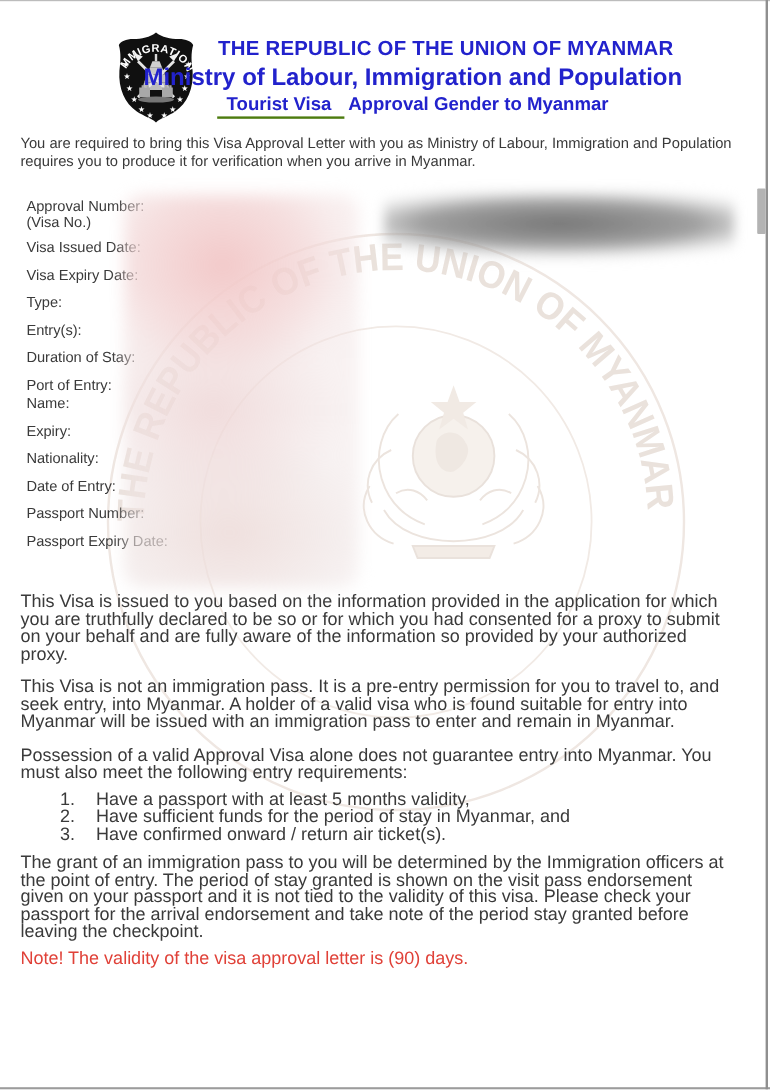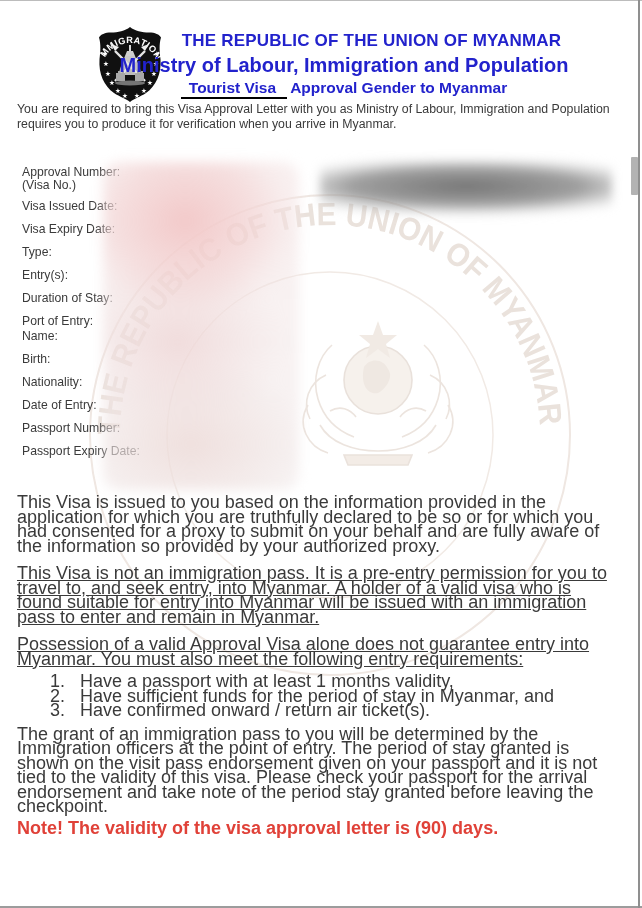--- a/index.html
+++ b/index.html
@@ -12,38 +12,38 @@
   .scroll-line{position:absolute;top:0;bottom:0;left:638px;width:1.5px;background:#8f8f8f;z-index:9;}
   .scroll-thumb{position:absolute;left:631px;top:157px;width:7px;height:38px;background:#b3b3b3;border-radius:1px;z-index:10;}
 
   
   .badge{position:absolute;left:92px;top:25px;width:76px;height:78px;z-index:3;}
   .header-text{position:absolute;left:88px;top:31px;width:512px;text-align:center;
     color:var(--header_blue,#2222cc);font-weight:bold;z-index:3;}
   .h1{font-size:17px;padding-left:55px;letter-spacing:0.2px;white-space:nowrap;}
   .h2{font-size:20px;margin-top:3px;white-space:nowrap;}
   .h3{font-size:15.5px;margin-top:2px;white-space:nowrap;}
-  .h3 .uline{border-bottom:2px solid #000000;padding:0 11px 1px 8px;margin-right:3px;}
+  .h3 .uline{border-bottom:2px solid #4d7c0f;padding:0 11px 1px 8px;margin-right:3px;}
 
   
   .watermark{position:absolute;left:0;top:0;z-index:0;pointer-events:none;}
 
   
-  .intro{position:absolute;left:17px;top:102px;width:596px;font-size:12.3px;line-height:15px;z-index:1;}
+  .intro{position:absolute;left:17px;top:112px;width:596px;font-size:12.3px;line-height:15px;z-index:1;}
   .fgroup{position:absolute;left:22px;font-size:12.2px;z-index:1;}
   .frow{line-height:13px;height:13px;margin-bottom:10px;}
   .frow.twoline{height:26px;margin-bottom:8px;}
   .frow.twoline div{line-height:13px;}
-  .lower{position:absolute;left:17px;top:495px;width:596px;font-size:18px;line-height:14.5px;z-index:1;}
+  .lower{position:absolute;left:17px;top:495px;width:596px;font-size:15px;line-height:14.5px;z-index:1;}
   .lower .para{margin:0 0 0 0;}
-  .lower .para + .para{margin-top:13px;text-decoration:underline;}
+  .lower .para + .para{margin-top:13px;}
   .reqs{margin:8px 0 9px 0;}
   .req-row{display:flex;margin-left:33px;line-height:14.5px;}
   .req-num{width:30px;flex:0 0 30px;}
-  .note{margin-top:7px;color:var(--note_red,#e04138);font-weight:bold;}
+  .note{margin-top:7px;color:var(--note_red,#e04138);}
 
   
   .redact-pink{position:absolute;left:103px;top:162px;width:196px;height:328px;z-index:4;
     border-radius:16px;filter:blur(6px);
     background:
       radial-gradient(ellipse 62% 32% at 42% 18%, rgba(242,198,198,0.92), rgba(242,206,206,0.5) 58%, rgba(244,222,222,0.18) 85%, transparent),
       radial-gradient(ellipse 55% 28% at 38% 55%, rgba(238,212,212,0.72), rgba(240,222,222,0.25) 75%, transparent),
       radial-gradient(ellipse 60% 26% at 45% 86%, rgba(236,216,213,0.7), rgba(238,226,224,0.25) 78%, transparent),
       linear-gradient(180deg, rgba(243,226,226,0.5), rgba(238,229,229,0.48));}
   .redact-gray{position:absolute;left:320px;top:160px;width:292px;height:60px;z-index:4;
@@ -133,35 +133,35 @@
   <div class="frow">Visa Issued Date:</div>
   <div class="frow">Visa Expiry Date:</div>
   <div class="frow">Type:</div>
   <div class="frow">Entry(s):</div>
   <div class="frow">Duration of Stay:</div>
   <div class="frow">Port of Entry:</div>
 </div>
 
 <div class="fgroup" style="top:330px">
   <div class="frow">Name:</div>
-  <div class="frow">Birth:</div>
+  <div class="frow">Expiry:</div>
   <div class="frow">Nationality:</div>
   <div class="frow">Date of Entry:</div>
   <div class="frow">Passport Number:</div>
   <div class="frow">Passport Expiry Date:</div>
 </div>
 
 <div class="lower">
   <div class="para">This Visa is issued to you based on the information provided in the application for which you are truthfully declared to be so or for which you had consented for a proxy to submit on your behalf and are fully aware of the information so provided by your authorized proxy.</div>
   <div class="para">This Visa is not an immigration pass. It is a pre-entry permission for you to travel to, and seek entry, into Myanmar. A holder of a valid visa who is found suitable for entry into Myanmar will be issued with an immigration pass to enter and remain in Myanmar.</div>
   <div class="para">Possession of a valid Approval Visa alone does not guarantee entry into Myanmar. You must also meet the following entry requirements:</div>
   <div class="reqs">
     <div class="req-row">
       <span class="req-num">1.</span>
-      <span>Have a passport with at least 1 months validity,</span>
+      <span>Have a passport with at least 5 months validity,</span>
     </div>
     <div class="req-row">
       <span class="req-num">2.</span>
       <span>Have sufficient funds for the period of stay in Myanmar, and</span>
     </div>
     <div class="req-row">
       <span class="req-num">3.</span>
       <span>Have confirmed onward / return air ticket(s).</span>
     </div>
   </div>

